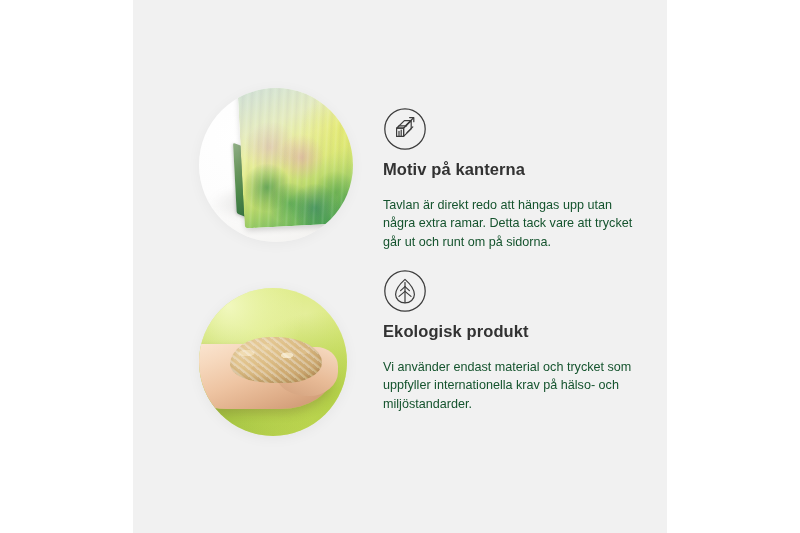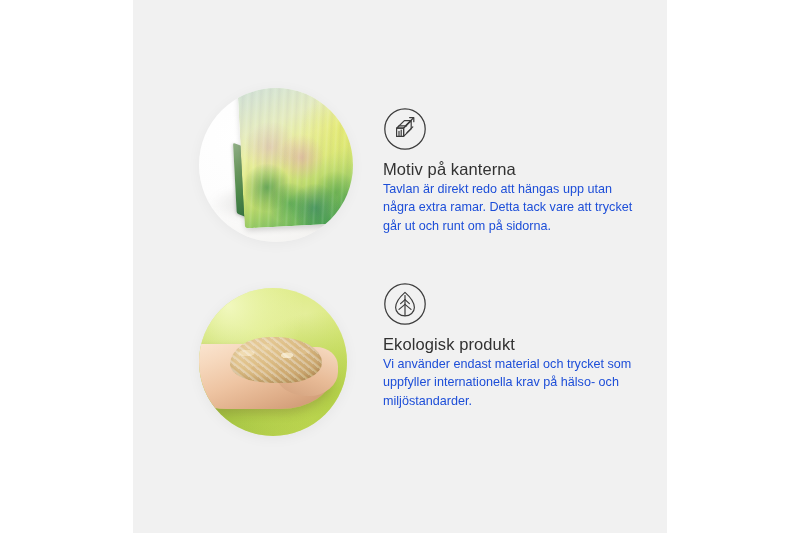--- a/index.html
+++ b/index.html
@@ -201,48 +201,48 @@
     mix-blend-mode: overlay;
   }
 
   
   .text-col {
     position: absolute;
     left: 383px;
     width: 268px;
   }
   #feature-1 .text-col { top: 107px; }
-  #feature-2 .text-col { top: 282px; }
+  #feature-2 .text-col { top: 269px; }
 
   .feature-icon {
     width: 44px;
     height: 44px;
     display: block;
   }
   .feature-icon svg {
     display: block;
     width: 44px;
     height: 44px;
   }
 
   .feature-title {
     margin: 8px 0 0 0;
     font-size: 16.5px;
-    font-weight: 400;
+    font-weight: 700;
     line-height: 1.25;
     color: #323232;
     letter-spacing: .1px;
   }
 
   .feature-body {
-    margin: 0 0 0 0;
+    margin: 16px 0 0 0;
     font-size: 12.6px;
     font-weight: 400;
     line-height: 1.47;
-    color: #1d4ed8;
+    color: #14532d;
     letter-spacing: 0;
     max-width: 262px;
   }
 </style>
 </head>
 <body>
 
 <div id="stage">
 
   <div id="panel"></div>

